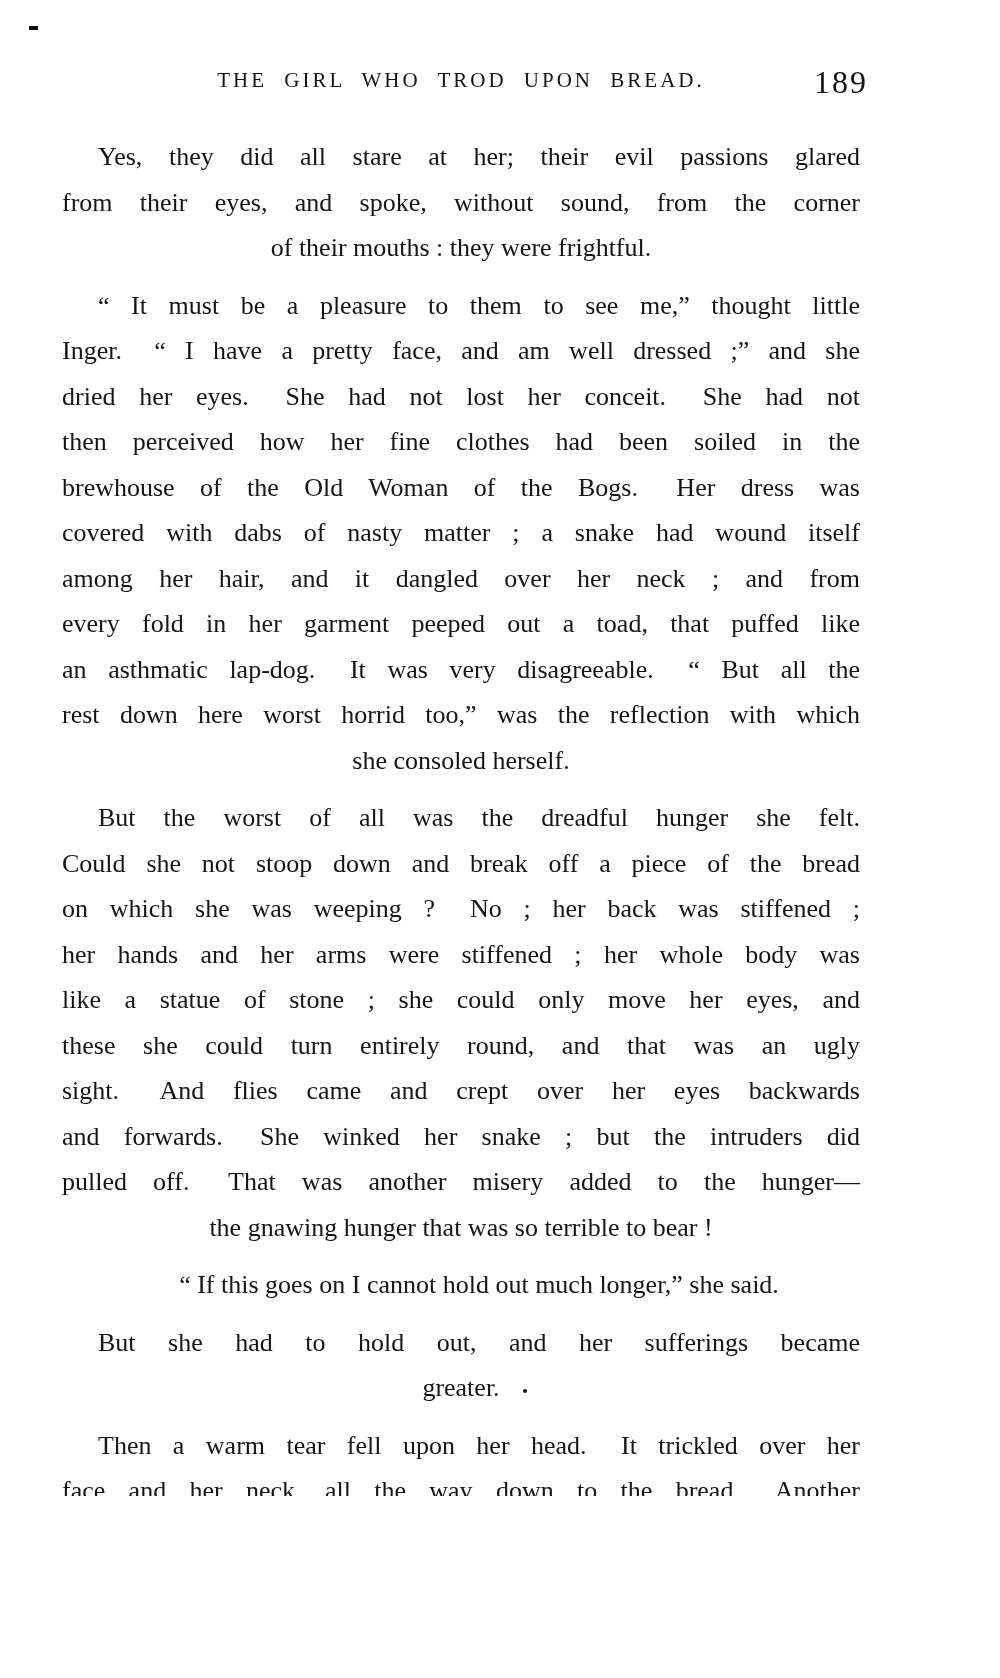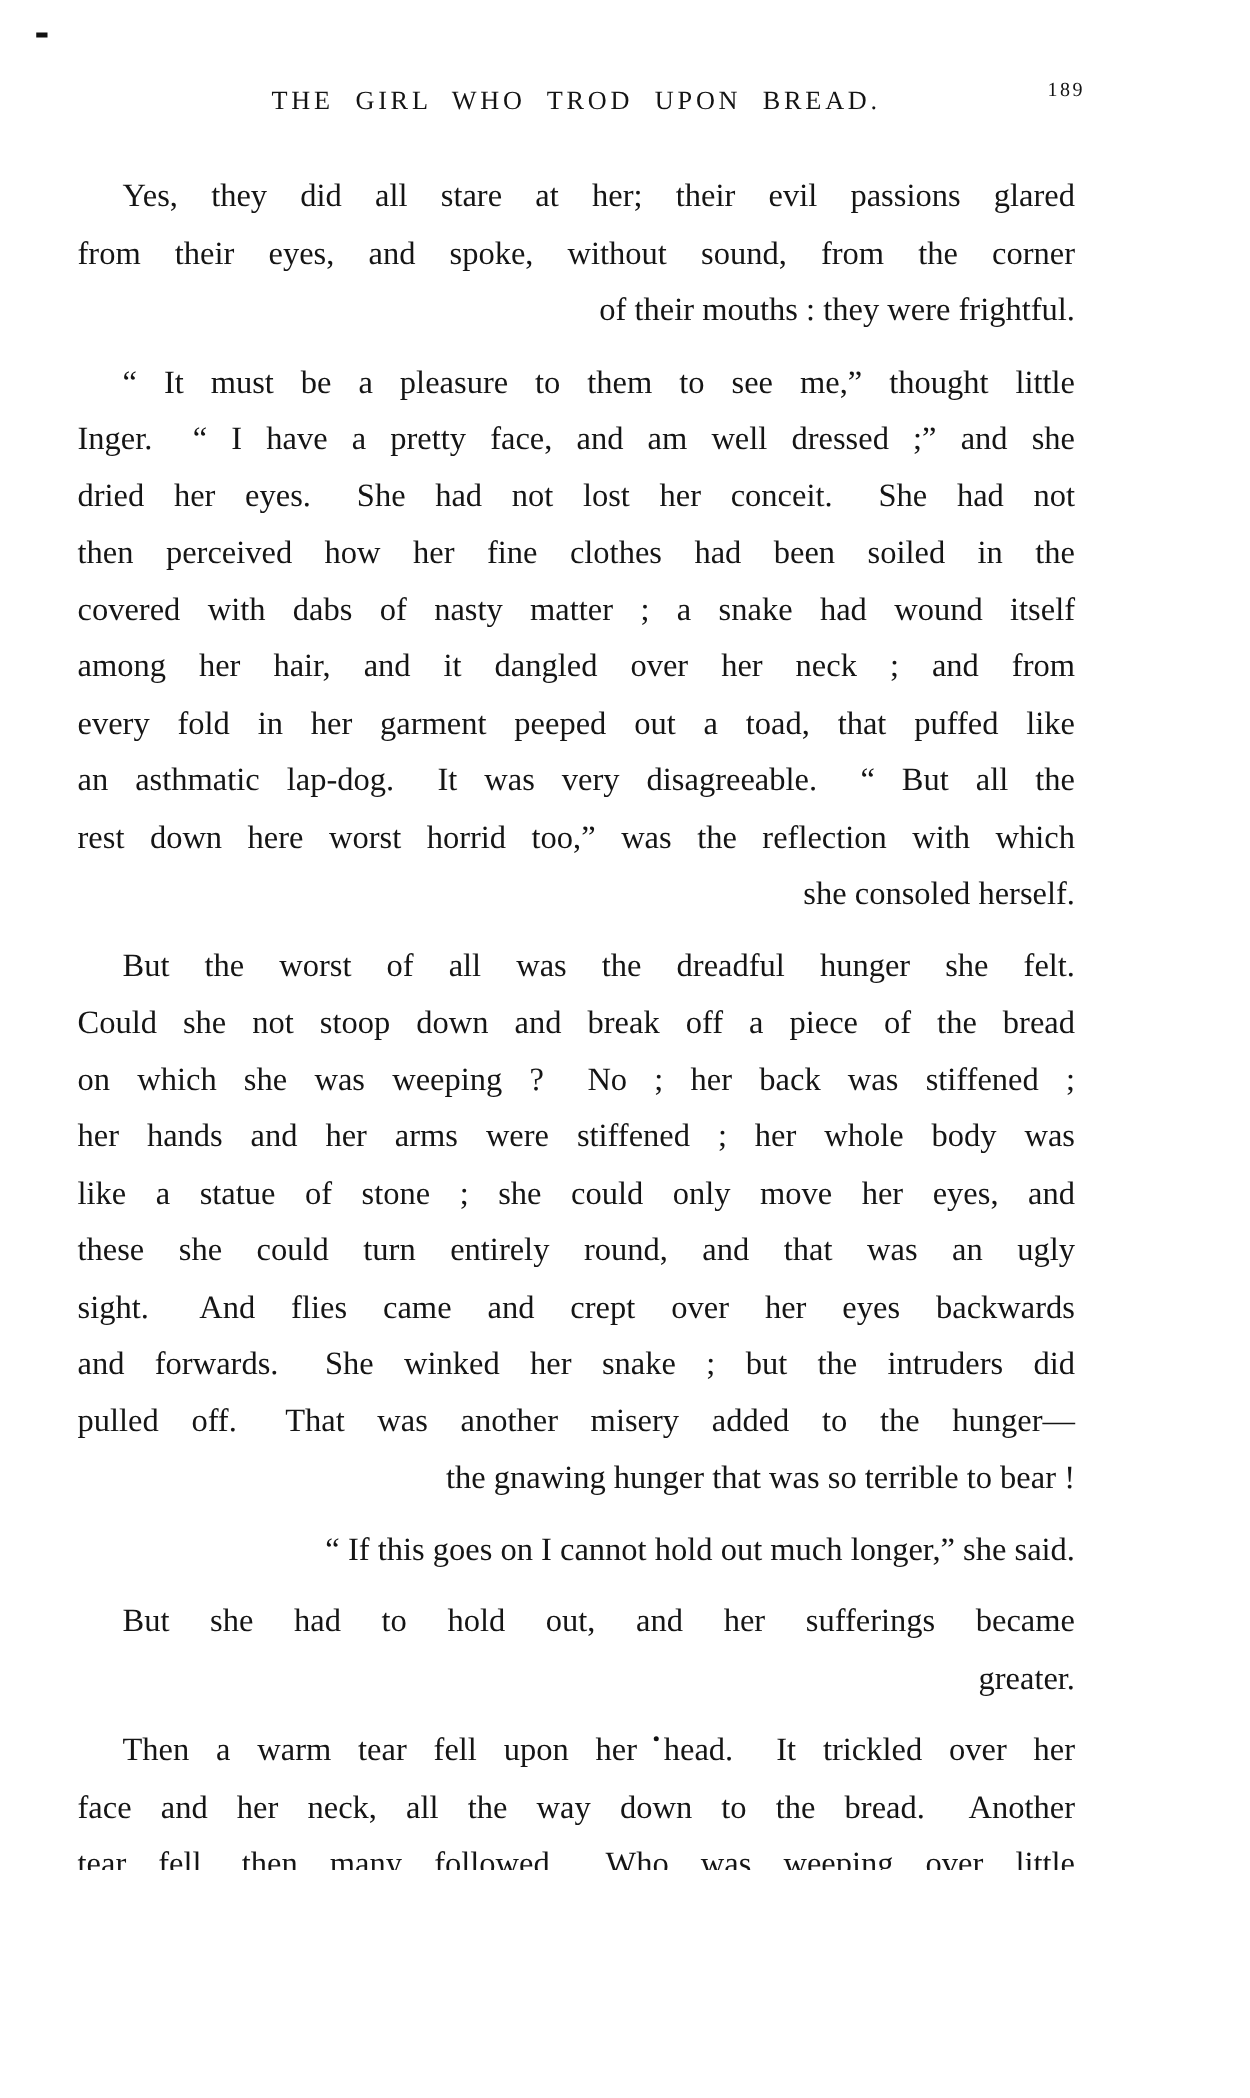--- a/index.html
+++ b/index.html
@@ -38,40 +38,40 @@
     letter-spacing: 3px;
     word-spacing: 9px;
     color: #141414;
     white-space: nowrap;
     padding-top: 4px;
   }
   .page-num {
     position: absolute;
     right: 4px;
     top: 0;
-    font-size: 16px;
+    font-size: 32px;
     letter-spacing: 2px;
     color: #141414;
     margin-left: 20px;
   }
 
   .text-block {
     position: absolute;
     left: 50px;
     top: 122px;
     width: 822px;
   }
   .para { margin: 12px; padding: 0; }
   .line {
     font-size: 26px;
     line-height: 45.5px;
     height: 45.5px;
     white-space: nowrap;
     color: #151515;
-    text-align: right;
+    text-align: center;
   }
   .line.j {
     white-space: normal;
     text-align: justify;
     text-align-last: justify;
     text-justify: inter-word;
   }
   .line.ind { text-indent: 36px; }
 </style>
 </head>
@@ -91,20 +91,21 @@
       <div class="para">
         <div class="line j ind">Yes, they did all stare at her; their evil passions glared</div>
         <div class="line j">from their eyes, and spoke, without sound, from the corner</div>
         <div class="line">of their mouths : they were frightful.</div>
       </div>
       <div class="para">
         <div class="line j ind">“ It must be a pleasure to them to see me,” thought little</div>
         <div class="line j">Inger.  “ I have a pretty face, and am well dressed ;” and she</div>
         <div class="line j">dried her eyes.  She had not lost her conceit.  She had not</div>
         <div class="line j">then perceived how her fine clothes had been soiled in the</div>
+        <div class="line j">brewhouse of the Old Woman of the Bogs.  Her dress was</div>
         <div class="line j">covered with dabs of nasty matter ; a snake had wound itself</div>
         <div class="line j">among her hair, and it dangled over her neck ; and from</div>
         <div class="line j">every fold in her garment peeped out a toad, that puffed like</div>
         <div class="line j">an asthmatic lap-dog.  It was very disagreeable.  “ But all the</div>
         <div class="line j">rest down here worst horrid too,” was the reflection with which</div>
         <div class="line">she consoled herself.</div>
       </div>
       <div class="para">
         <div class="line j ind">But the worst of all was the dreadful hunger she felt.</div>
         <div class="line j">Could she not stoop down and break off a piece of the bread</div>

